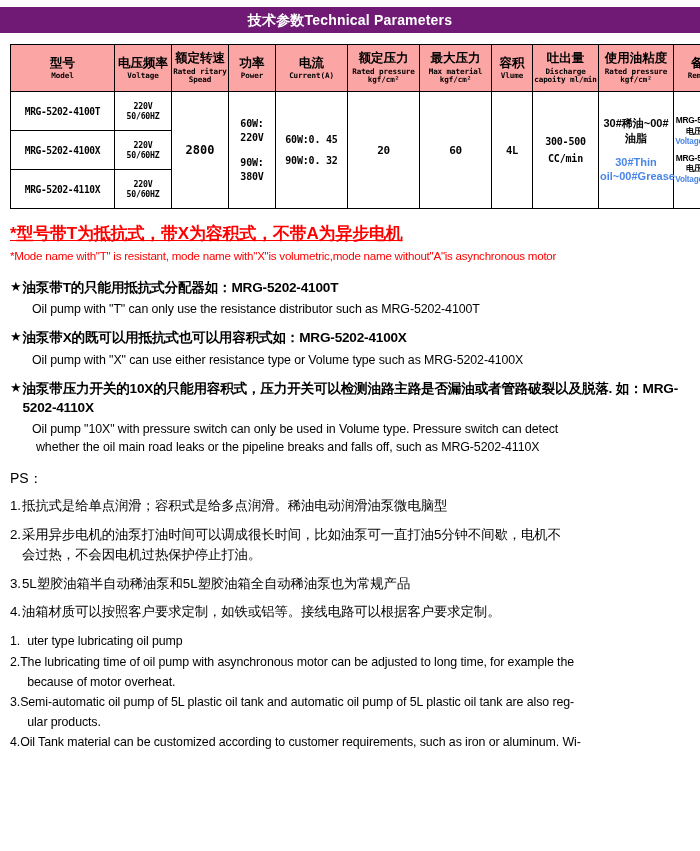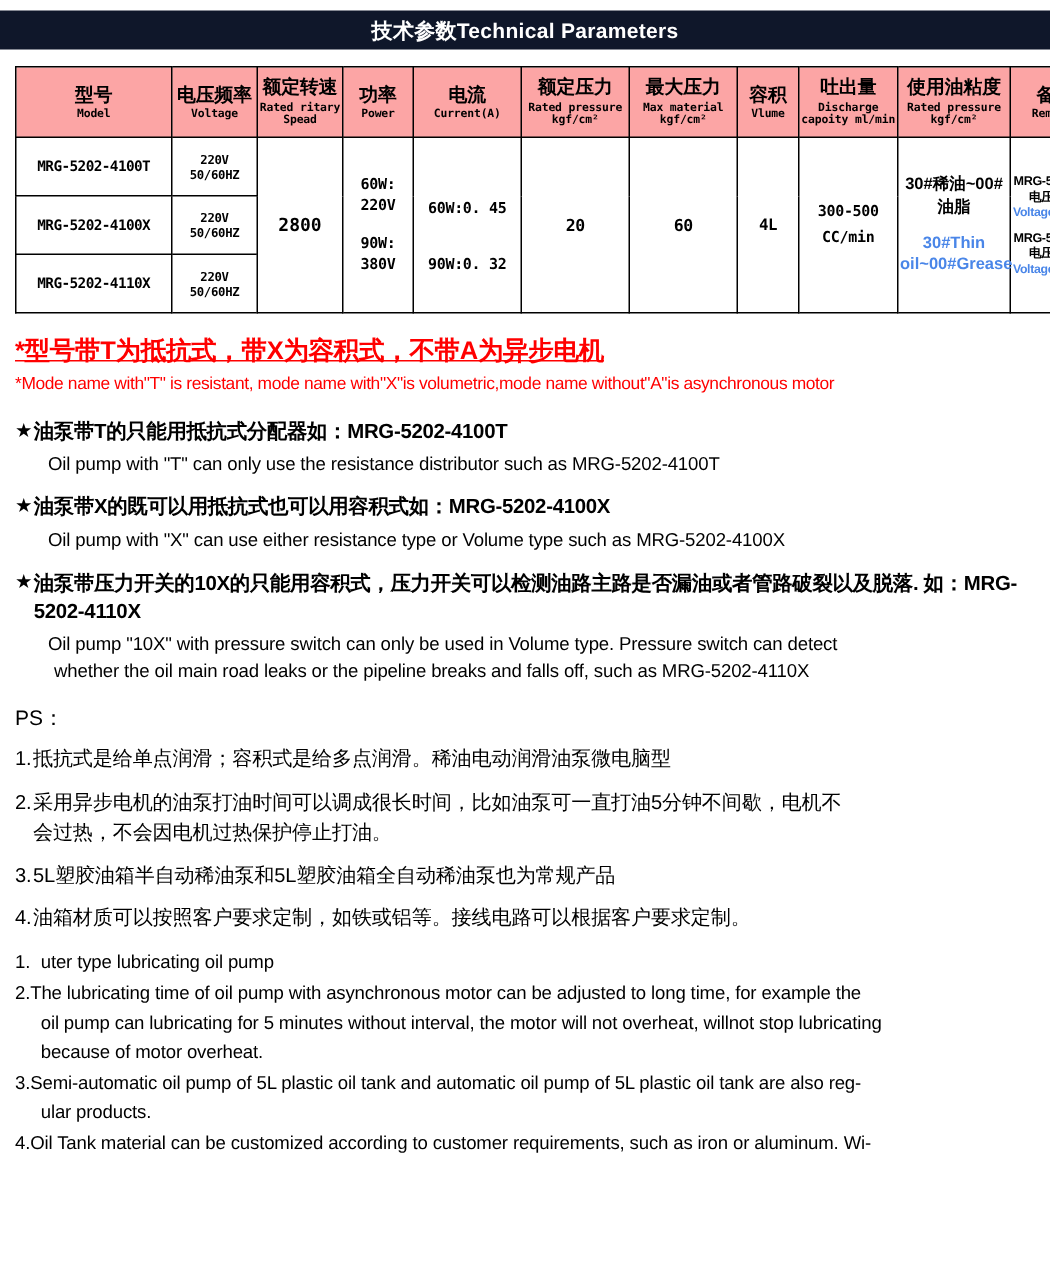--- a/index.html
+++ b/index.html
@@ -12,21 +12,21 @@
     background: #ffffff;
     font-family: "Liberation Sans", "DejaVu Sans", sans-serif;
     color: #000000;
     overflow: hidden;
   }
 
   
   .title-bar {
     width: 700px;
     height: 26px;
-    background: #0f172a;
+    background: #701a75;
     display: flex;
     align-items: center;
     justify-content: center;
     margin-top: 7px;
   }
   .title-bar-text {
     color: #ffffff;
     font-size: 14px;
     font-weight: bold;
     letter-spacing: 0.2px;
@@ -89,21 +89,21 @@
   }
   .c-speed { font-size: 12px; letter-spacing: 0; }
   .c-power {
     font-size: 10px;
     line-height: 1.4;
     letter-spacing: -0.2px;
   }
   .c-power .gap { display: block; height: 11px; }
   .c-power span.l { display: block; }
   .c-current { font-size: 10px; line-height: 2.1; letter-spacing: -0.2px; }
-  .c-current span.l { display: block; margin-top: 16px; }
+  .c-current span.l { display: block; }
   .c-rp { font-size: 11px; }
   .c-mp { font-size: 11px; }
   .c-vol { font-size: 10.5px; }
   .c-dis { font-size: 10px; line-height: 1.7; letter-spacing: -0.2px; }
   .c-dis span.l { display: block; }
 
   .c-visc {
     font-family: "Liberation Sans", "DejaVu Sans", sans-serif;
     font-size: 11px;
     font-weight: bold;
@@ -429,21 +429,20 @@
   <div class="ps-en-item">
     <span class="ps-en-num">1.</span>
     <span class="ps-en-body">
       <span class="ln ind">uter type lubricating oil pump</span>
     </span>
   </div>
   <div class="ps-en-item">
     <span class="ps-en-num">2.</span>
     <span class="ps-en-body">
       <span class="ln">The lubricating time of oil pump with asynchronous motor can be adjusted to long time, for example the</span>
-      <span class="ln ind">oil pump can lubricating for 5 minutes without interval, the motor will not overheat, willnot stop lubricating</span>
       <span class="ln ind">because of motor overheat.</span>
     </span>
   </div>
   <div class="ps-en-item">
     <span class="ps-en-num">3.</span>
     <span class="ps-en-body">
       <span class="ln">Semi-automatic oil pump of 5L plastic oil tank and automatic oil pump of 5L plastic oil tank are also reg-</span>
       <span class="ln ind">ular products.</span>
     </span>
   </div>

